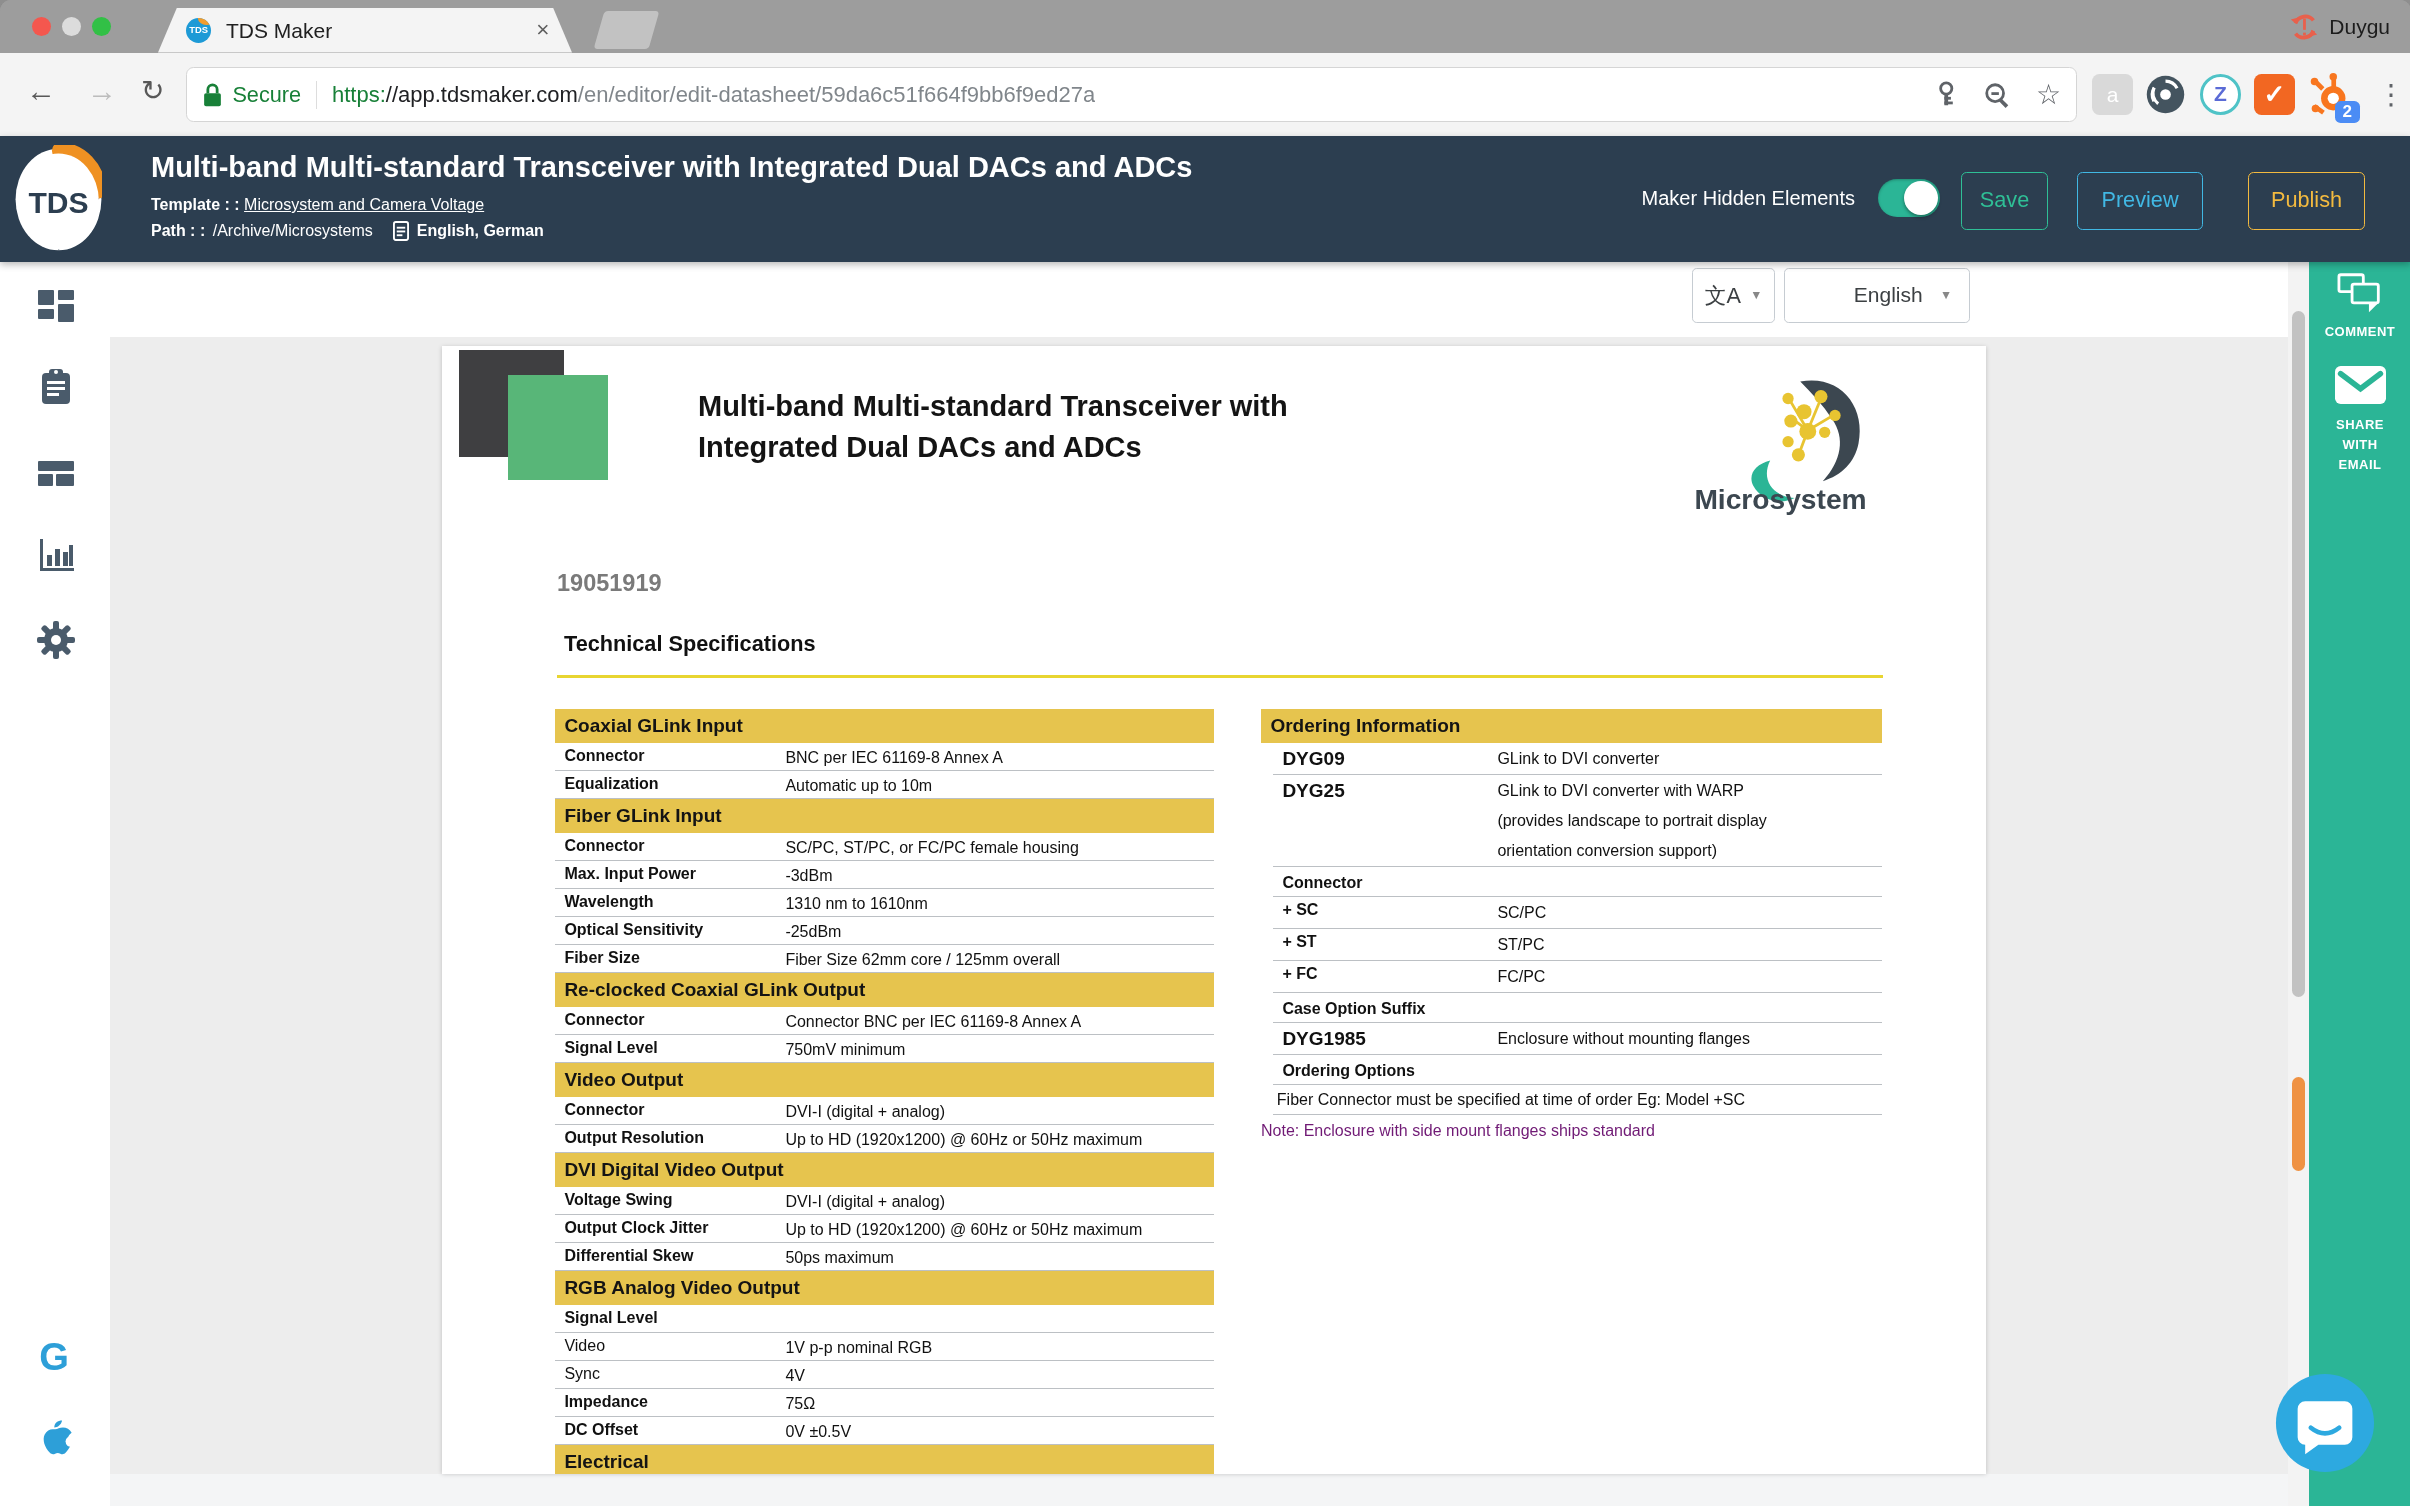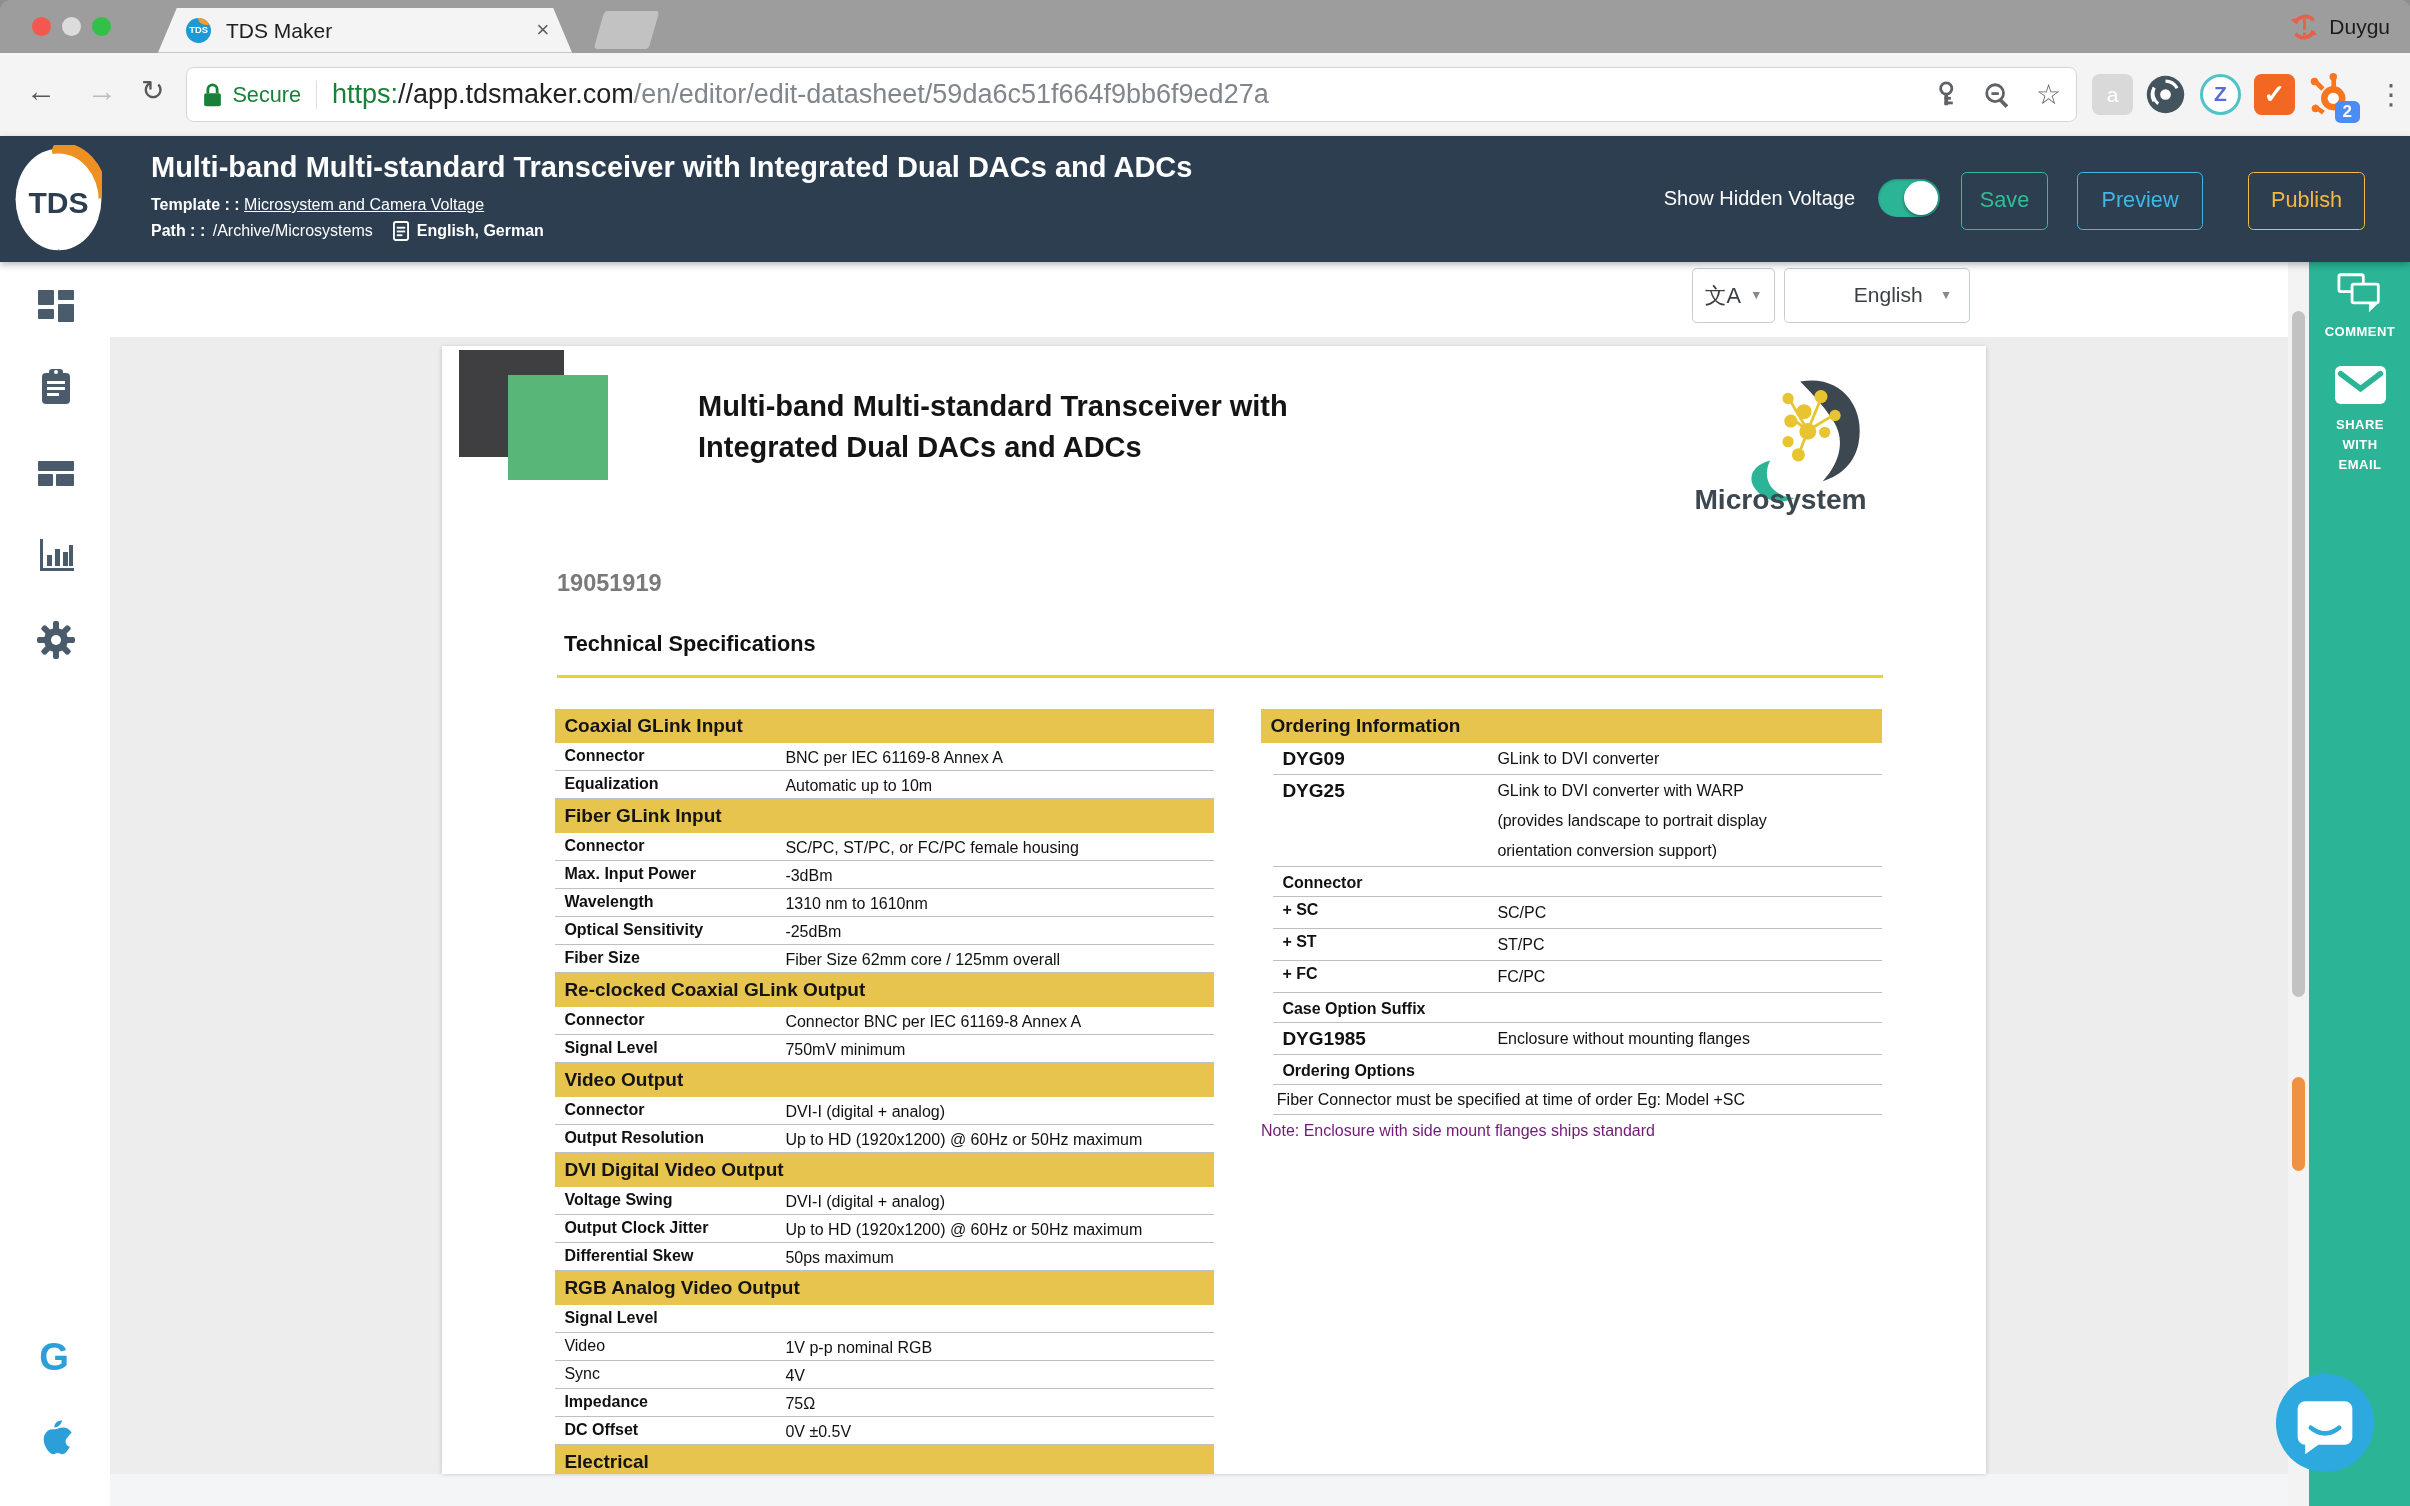--- a/index.html
+++ b/index.html
@@ -21,21 +21,21 @@
   .user-chip .name{font-size:21px;color:#1c1c1c;}
   
   .navbar{position:absolute;left:0;top:53px;width:2411px;height:83px;background:#f4f4f4;border-bottom:0.9px solid #c9c9c9;}
   .nav-glyph{position:absolute;top:21px;font-size:30px;color:#585858;}
   .nav-back{left:26px;}
   .nav-fwd{left:87px;color:#bcbcbc;}
   .nav-reload{left:141px;font-size:28px;}
   .urlbar{position:absolute;left:186px;top:14px;width:1891px;height:55px;background:#fff;border:0.9px solid #d5d5d5;border-radius:7.5px;display:flex;align-items:center;box-sizing:border-box;padding:0 15px;}
   .secure{color:#188038;font-size:21.7px;margin-left:9.4px;}
   .url-div{width:0.9px;height:28px;background:#ddd;margin:0 15px;}
-  .url{font-size:27px;white-space:nowrap;overflow:hidden;}
+  .url{font-size:22px;white-space:nowrap;overflow:hidden;}
   .url .scheme{color:#188038;}
   .url .host{color:#202124;}
   .url .path{color:#80868b;}
   .urlbar .right-ics{margin-left:auto;display:flex;align-items:center;gap:24.5px;}
   .star{font-size:28px;color:#5f6368;}
   .ext{position:absolute;top:21px;width:41px;height:41px;}
   .ext-chat{left:2092px;background:#d9d9d9;border-radius:7.5px;color:#fff;font-size:21px;text-align:center;line-height:41px;}
   .ext-z{left:2200px;background:#fff;border:3.8px solid #4fc3c7;border-radius:50%;box-sizing:border-box;color:#5b6bd6;font-weight:bold;font-size:21px;text-align:center;line-height:34px;}
   .ext-check{left:2254px;background:#f26722;border-radius:7.5px;color:#fff;font-size:26px;font-weight:bold;text-align:center;line-height:41px;}
   .ext-menu{left:2377px;font-size:28px;color:#5f6368;line-height:41px;width:19px;}
@@ -207,21 +207,21 @@
       <span class="b">Path : :</span>
       <span>/Archive/Microsystems</span>
       <svg width="16" height="20" viewBox="0 0 17 21" style="margin-left:13px">
         <rect x="1" y="1" width="15" height="19" rx="2" fill="none" stroke="#fff" stroke-width="2"></rect>
         <line x1="4" y1="7" x2="13" y2="7" stroke="#fff" stroke-width="2"></line>
           <line x1="4" y1="11" x2="13" y2="11" stroke="#fff" stroke-width="2"></line>
           <line x1="4" y1="15" x2="10" y2="15" stroke="#fff" stroke-width="2"></line>
       </svg>
       <span class="b">English, German</span>
     </div>
-    <span class="she-label">Show Hidden Voltage</span>
+    <span class="she-label">Maker Hidden Elements</span>
     <span class="toggle">
         <span class="knob"></span>
       </span>
     <span class="hbtn save">Save</span>
     <span class="hbtn preview">Preview</span>
     <span class="hbtn publish">Publish</span>
   </div>
 
   <div class="leftbar">
     <svg class="lic" style="top:25.4px" viewBox="0 0 40 40">

